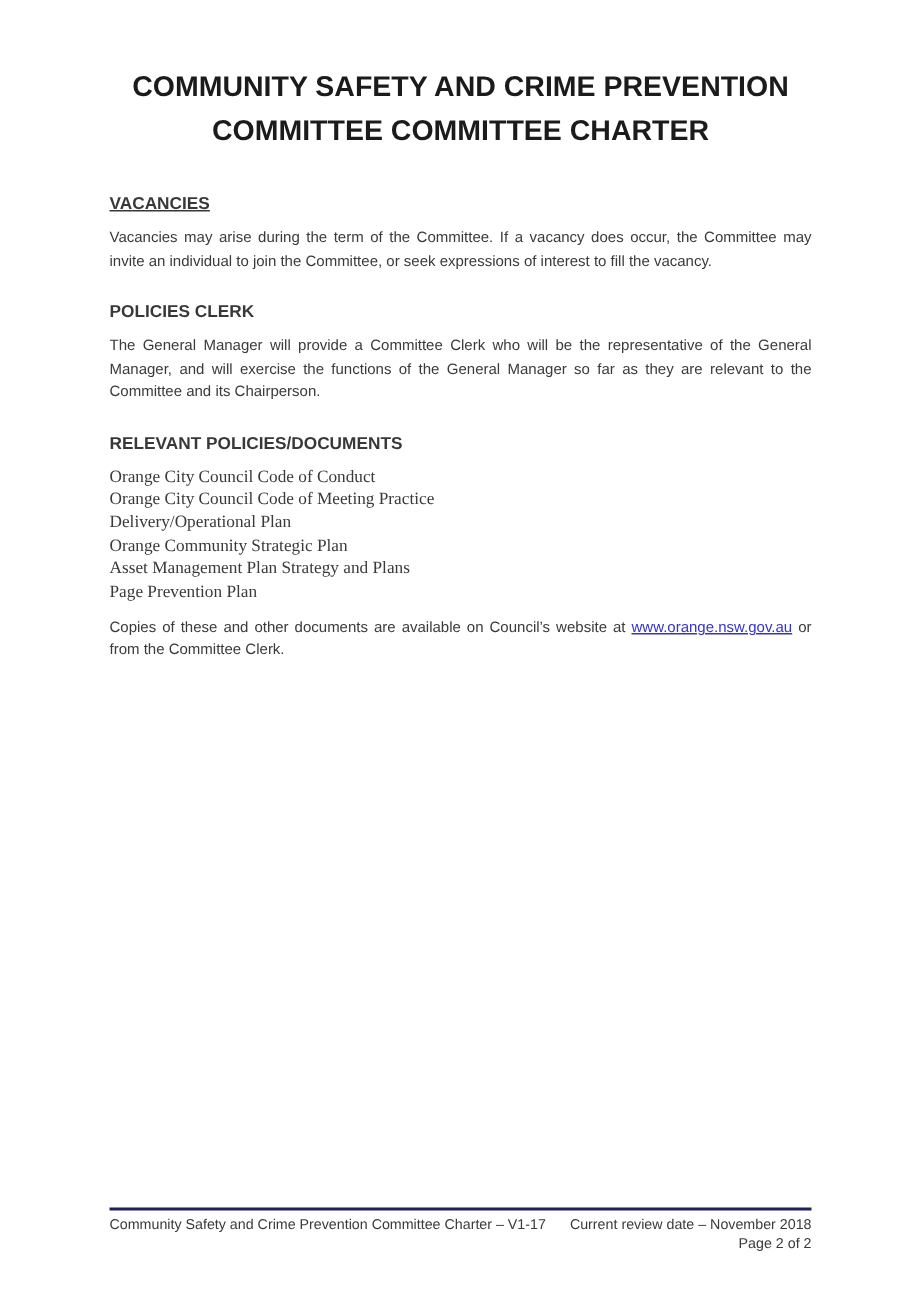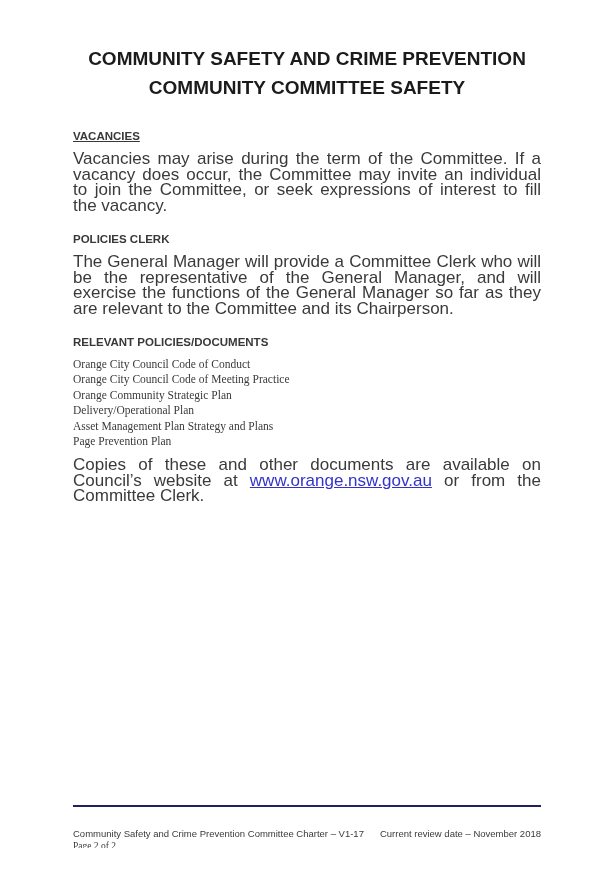--- a/index.html
+++ b/index.html
@@ -36,21 +36,21 @@
     line-height: 15px;
     font-weight: bold;
     color: #383838;
   }
   .section-heading.first {
     margin-top: 27px;
     text-decoration: underline;
   }
   .body-para {
     margin: 0;
-    font-size: 17px;
+    font-size: 10px;
     line-height: 15.5px;
     text-align: justify;
     color: #3a3a3a;
   }
   .doc-list {
     margin: 0;
     padding: 0;
     list-style: none;
     font-size: 11.5px;
     line-height: 15.4px;
@@ -71,58 +71,57 @@
     width: 468px;
     top: 805px;
   }
   .footer-rule {
     height: 2px;
     background: #20205e;
   }
   .footer-row {
     display: flex;
     justify-content: space-between;
-    margin-top: 21px;
+    margin-top: 4px;
     font-size: 9.5px;
     line-height: 11px;
     color: #3a3a3a;
     align-items: flex-end;
   }
   .footer-page {
-    text-align: left;
+    text-align: right;
     margin-top: 2px;
     font-size: 9.5px;
     line-height: 11px;
     color: #3a3a3a;
-    font-family: Liberation Serif, serif;
   }
 </style>
 </head>
 <body>
 
 <div class="page">
   <div class="content">
 
     <h1 class="doc-title">
       <span>COMMUNITY SAFETY AND CRIME PREVENTION</span><br>
-      <span>COMMUNITY COMMITTEE SAFETY</span>
+      <span>COMMITTEE COMMITTEE CHARTER</span>
     </h1>
 
     <h2 class="section-heading first">VACANCIES</h2>
     <p class="body-para">Vacancies may arise during the term of the Committee. If a vacancy does occur, the Committee may invite an individual to join the Committee, or seek expressions of interest to fill the vacancy.</p>
 
     <h2 class="section-heading">POLICIES CLERK</h2>
     <p class="body-para">The General Manager will provide a Committee Clerk who will be the representative of the General Manager, and will exercise the functions of the General Manager so far as they are relevant to the Committee and its Chairperson.</p>
 
     <h2 class="section-heading">RELEVANT POLICIES/DOCUMENTS</h2>
     <ul class="doc-list">
       <li>Orange City Council Code of Conduct</li>
       <li>Orange City Council Code of Meeting Practice</li>
+      <li>Delivery/Operational Plan</li>
       <li>Orange Community Strategic Plan</li>
-      <li>Delivery/Operational Plan</li>
       <li>Asset Management Plan Strategy and Plans</li>
       <li>Page Prevention Plan</li>
     </ul>
 
     <p class="body-para closing-para"><span>Copies of these and other documents are available on Council’s website at </span><a class="weblink">www.orange.nsw.gov.au</a><span> or from the Committee Clerk.</span></p>
 
   </div>
 
   <div class="footer">
     <div class="footer-rule"></div>

